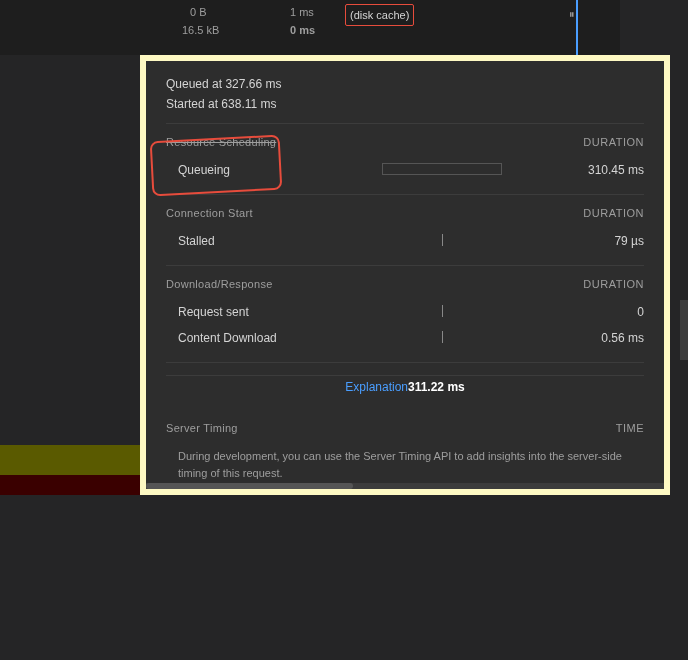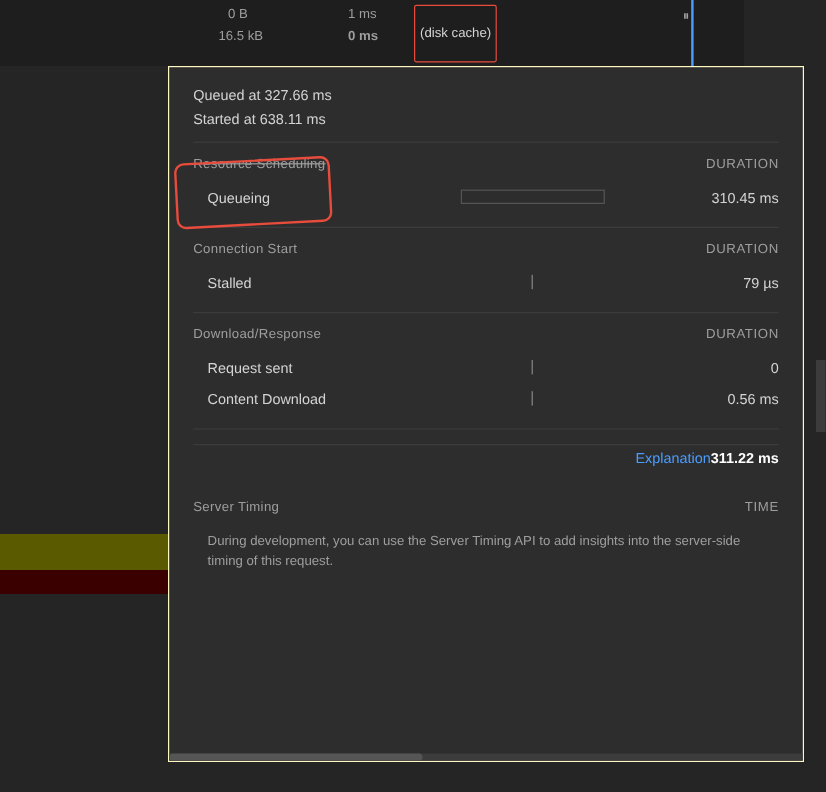--- a/index.html
+++ b/index.html
@@ -53,21 +53,21 @@
       top: 6px;
       left: 290px;
     }
 
     .label-disk-cache {
       top: 4px;
       left: 345px;
       color: #d4d4d4;
       font-size: 11px;
       border: 1.5px solid #e74c3c;
-      padding: 17px 4px;
+      padding: 4px 4px;
       border-radius: 2px;
     }
 
     .label-16kb {
       top: 24px;
       left: 182px;
       color: #9e9e9e;
       font-size: 11px;
     }
 
@@ -137,23 +137,23 @@
       height: 60px;
       background: #3c3c3c;
     }
 
     
     .popup-panel {
       position: absolute;
       top: 55px;
       left: 140px;
       width: 530px;
-      height: 580px;
+      height: 440px;
       background: #2d2d2d;
-      border: 1px solid #fef9c3;
+      border: 6px solid #fef9c3;
       padding: 16px 20px;
       overflow: hidden;
     }
 
     
     .info-row {
       font-size: 12px;
       color: #d4d4d4;
       margin-bottom: 6px;
     }
@@ -256,21 +256,21 @@
     .explanation-link {
       color: #4a9eff;
       font-size: 12px;
       text-decoration: none;
       cursor: pointer;
     }
 
     
     .total-row {
       display: flex;
-      justify-content: flex-end;
+      justify-content: center;
       align-items: center;
       padding: 4px 0;
       border-top: 1px solid #3c3c3c;
       margin-top: 4px;
     }
 
     .total-value {
       color: #ffffff;
       font-size: 12px;
       font-weight: bold;

